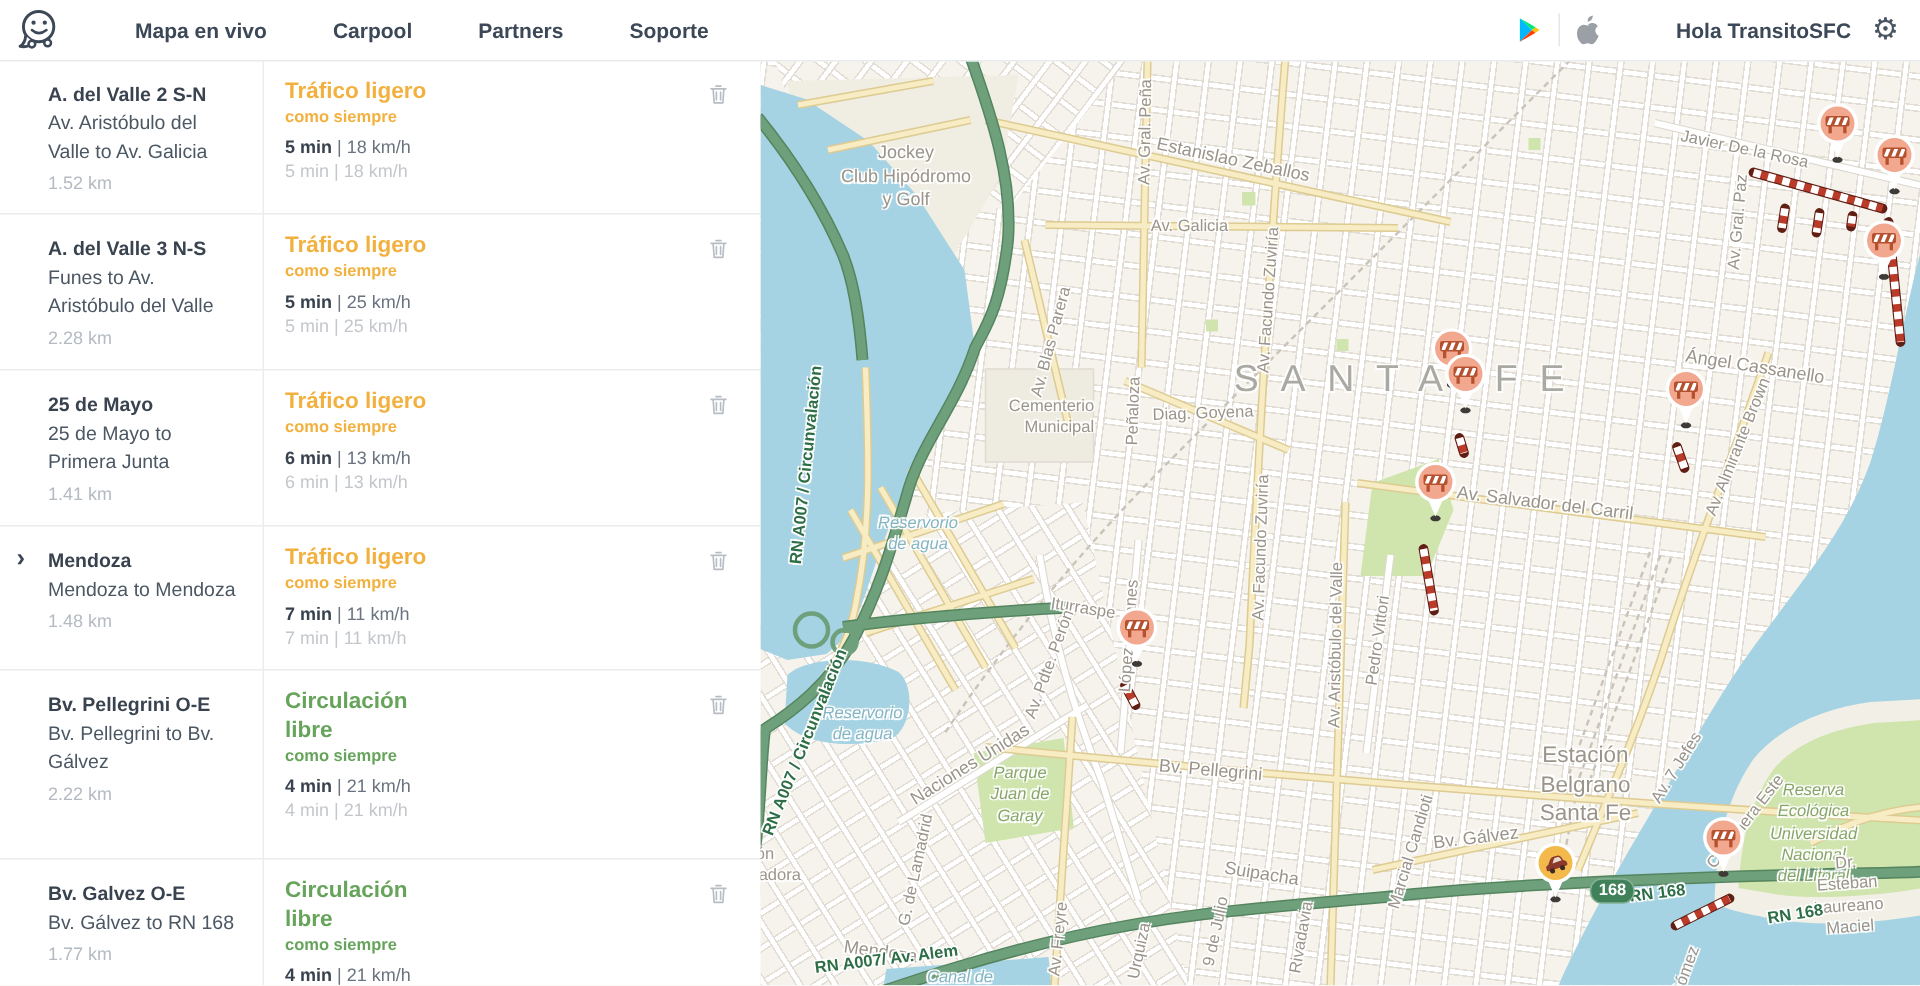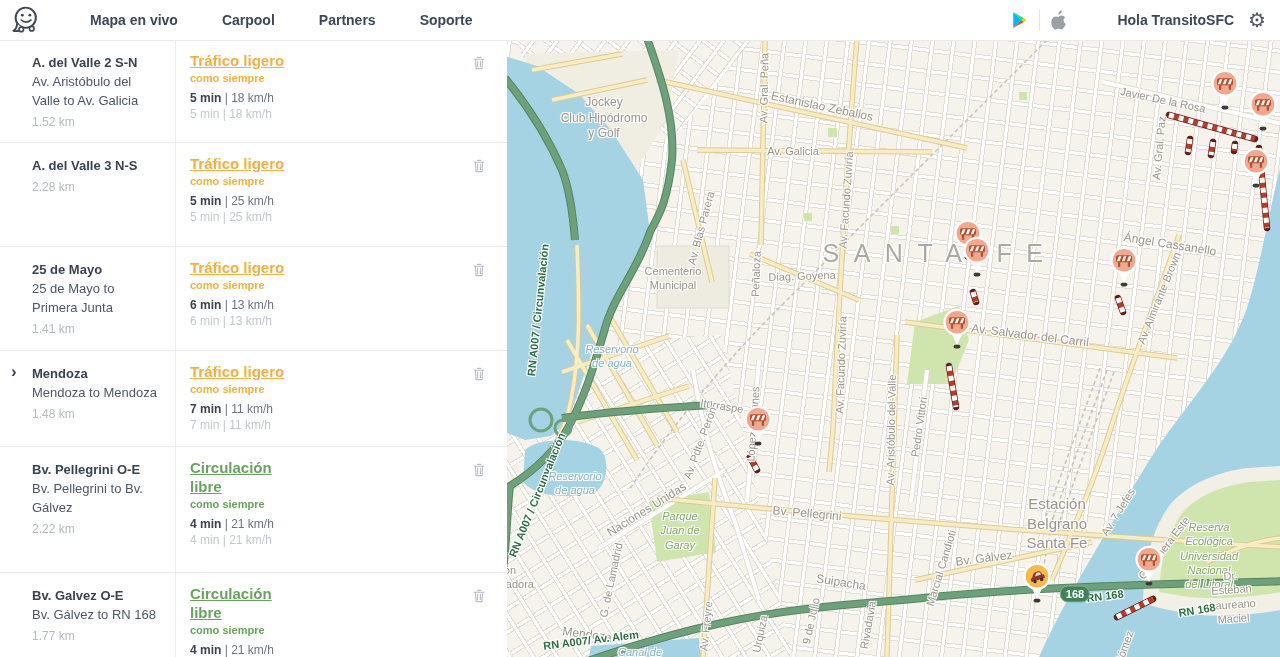--- a/index.html
+++ b/index.html
@@ -23,21 +23,21 @@
   #route-list{position:relative;width:100%;height:100%;}
   #route-list::before{content:"";position:absolute;left:175px;top:0;bottom:0;width:1px;background:#ededef;z-index:1;}
   .row{position:relative;border-bottom:1px solid #e9ebed;box-sizing:border-box;padding:13px 0 8px 0;cursor:pointer;}
   .row:last-child{border-bottom:none;}
   .r-chev{position:absolute;left:11px;top:11px;font-size:17px;font-weight:700;color:#3c4857;}
   .r-left{position:absolute;left:32px;top:13px;width:130px;}
   .r-name{font-size:13px;font-weight:700;color:#39434f;line-height:19px;}
   .r-desc{font-size:13px;color:#4c5764;line-height:19px;}
   .r-km{font-size:12px;color:#b4bac1;margin-top:5px;}
   .r-right{position:absolute;left:190px;top:11px;width:120px;}
-  .r-status{font-size:15px;font-weight:700;line-height:19px;text-decoration:underline;}
+  .r-status{font-size:15px;font-weight:700;line-height:19px;}
   .r-status.orange,.r-note.orange{color:#f2b13f;}
   .r-status.green,.r-note.green{color:#67a45b;}
   .r-note{font-size:11px;font-weight:700;margin-top:2px;}
   .r-cur{font-size:12px;color:#6a7380;margin-top:7px;line-height:15px;}
   .r-cur b{color:#39434f;}
   .r-hist{font-size:12px;color:#c3c7cc;line-height:15px;margin-top:1px;}
   .r-trash{position:absolute;right:22px;top:16px;cursor:pointer;}
 
   
   #map{position:absolute;left:507px;top:40px;width:773px;height:617px;overflow:hidden;background:#f6f3ec;cursor:grab;}
@@ -145,20 +145,21 @@
         <svg width="12" height="14" viewBox="0 0 12 14">
           <path d="M1 3.2h10M4.3 1.4h3.4M2.4 3.2l.7 9.4h5.8l.7-9.4M4.6 5.4v5.2M7.4 5.4v5.2" stroke="#b6bdc4" stroke-width="1.1" fill="none" stroke-linecap="round" stroke-linejoin="round"></path>
         </svg>
       </span>
     </div>
 
     <div class="row" style="min-height: 104px;">
 
       <div class="r-left">
         <div class="r-name">A. del Valle 3 N-S</div>
+        <div class="r-desc">Funes to Av. Aristóbulo del Valle</div>
         <div class="r-km">2.28 km</div>
       </div>
       <div class="r-right">
         <div class="r-status orange">
               <div>Tráfico ligero</div>
             </div>
         <div class="r-note orange">como siempre</div>
         <div class="r-cur"><b>5 min</b><span> | 25 km/h</span></div>
         <div class="r-hist">5 min | 25 km/h</div>
       </div>
@@ -337,21 +338,21 @@
 y Golf</div>
         <div class="lb s" style="left: 286px; top: 111px; --r: 0deg;">Av. Galicia</div>
         <div class="lb s" style="left: 315px; top: 67px; --r: 12deg; font-size: 12px;">Estanislao Zeballos</div>
         <div class="lb s" style="left: 656px; top: 60px; --r: 12deg;">Javier De la Rosa</div>
         <div class="lb s" style="left: 257px; top: 48px; --r: -89deg;">Av. Gral. Peña</div>
         <div class="lb s" style="left: 652px; top: 108px; --r: -85deg;">Av. Gral. Paz</div>
         <div class="lb s" style="left: 194px; top: 188px; --r: -75deg;">Av. Blas Parera</div>
         <div class="lb s" style="left: 663px; top: 205px; --r: 9deg; font-size: 12px;">Ángel Cassanello</div>
         <div class="lb s" style="left: 652px; top: 258px; --r: -68deg;">Av. Almirante Brown</div>
         <div class="lb city" style="left: 433px; top: 213px; --r: 0deg;">SANTA FE</div>
-        <div class="lb s" style="left: 166px; top: 238px; --r: 0deg;">Cementerio
+        <div class="lb s" style="left: 194px; top: 238px; text-align: right; --r: 0deg;">Cementerio
 Municipal</div>
         <div class="lb s" style="left: 249px; top: 234px; --r: -88deg;">Peñaloza</div>
         <div class="lb s" style="left: 295px; top: 236px; --r: -2deg;">Diag. Goyena</div>
         <div class="lb s" style="left: 339px; top: 160px; --r: -86deg;">Av. Facundo Zuviría</div>
         <div class="lb s" style="left: 334px; top: 325px; --r: -88deg;">Av. Facundo Zuviría</div>
         <div class="lb s" style="left: 523px; top: 296px; --r: 7deg; font-size: 12px;">Av. Salvador del Carril</div>
         <div class="lb s" style="left: 215px; top: 366px; --r: 9deg;">Iturraspe</div>
         <div class="lb s" style="left: 246px; top: 384px; --r: -86deg;">López y Planes</div>
         <div class="lb s" style="left: 193px; top: 403px; --r: -70deg;">Av. Pdte. Perón</div>
         <div class="lb s" style="left: 384px; top: 390px; --r: -89deg;">Av. Aristóbulo del Valle</div>

